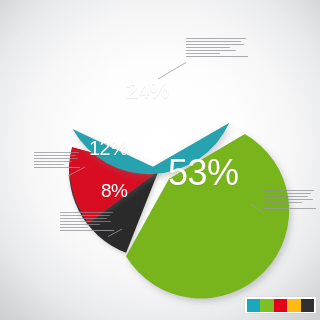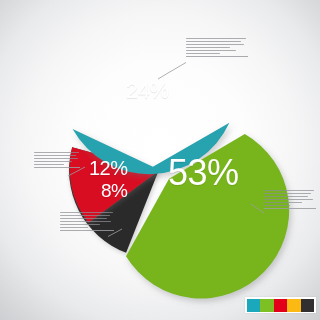--- a/index.html
+++ b/index.html
@@ -26,21 +26,21 @@
     color:#ffffff;
     font-weight:400;
     letter-spacing:-0.5px;
     line-height:1;
     white-space:nowrap;
     text-shadow:0 1px 1px rgba(0,0,0,.10);
     pointer-events:none;
   }
   .pct-56{left:168px;top:155px;font-size:36px;}
   .pct-24{left:126px;top:80px;font-size:22px;}
-  .pct-12{left:89px;top:138px;font-size:20px;margin-top:20px;}
+  .pct-12{left:89px;top:138px;font-size:20px;}
   .pct-8 {left:101px;top:181px;font-size:19px;}
 
   
   .callout{position:absolute;}
   .lines{display:flex;flex-direction:column;gap:1.6px;}
   .ln{
     height:1.35px;
     background:#8d8f94;
     opacity:.72;
     border-radius:.5px;

